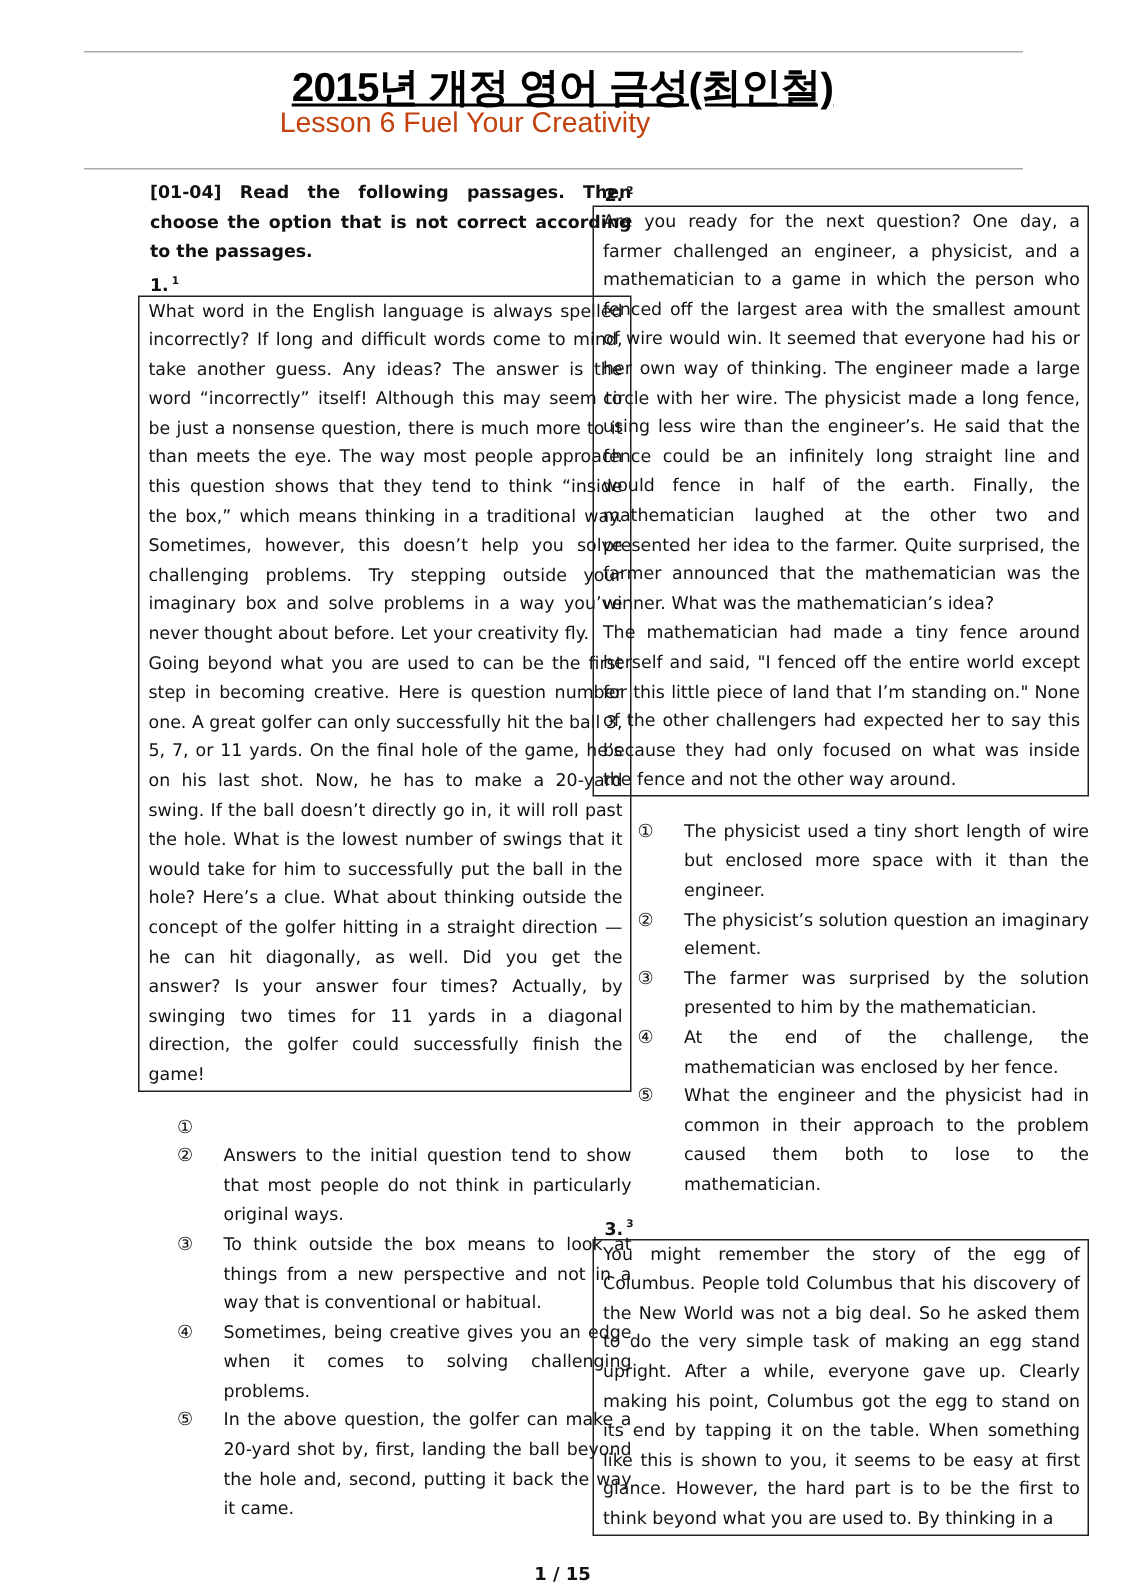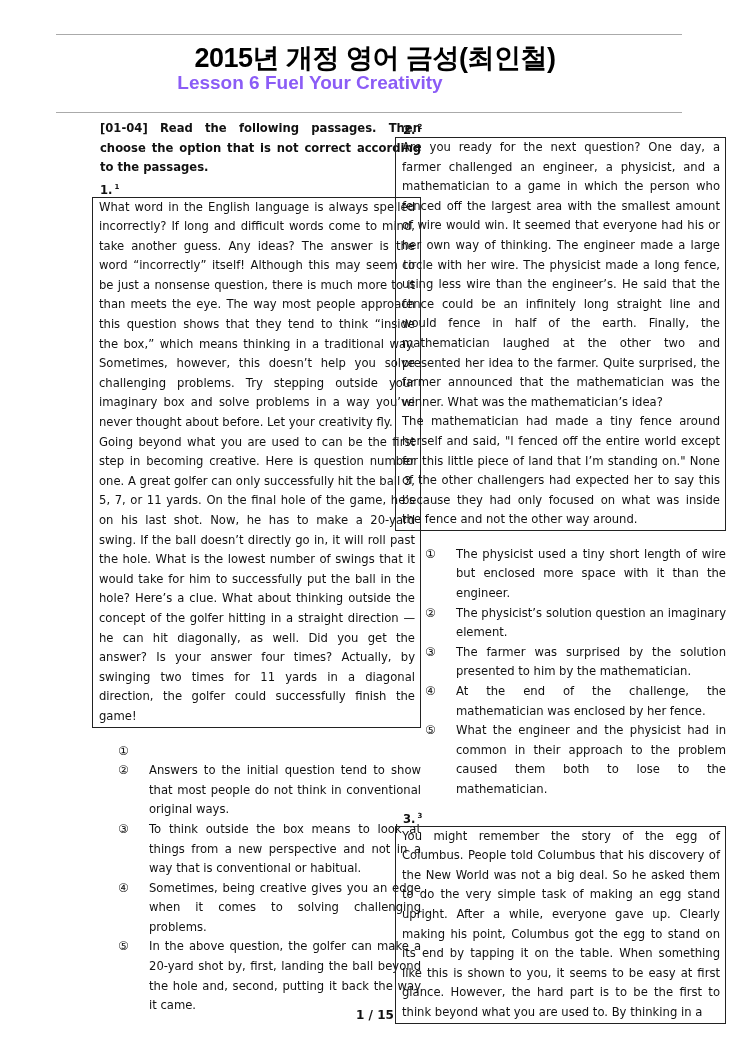--- a/index.html
+++ b/index.html
@@ -3,39 +3,39 @@
 <meta charset="utf-8">
 <style>
   html, body { margin: 0; padding: 0; background: #ffffff; }
   body { width: 750px; height: 1060px; position: relative; overflow: hidden;
          font-family: "DejaVu Sans", "Liberation Sans", sans-serif; color: #111; }
   .hr { position: absolute; left: 56px; width: 626px; height: 0; border-top: 1.5px solid #aaa; }
   .hr.top { top: 34px; }
   .hr.bot { top: 112px; }
   .title { position: absolute; left: 0; width: 750px; top: 40px; text-align: center;
            font-family: "Liberation Sans", sans-serif; font-weight: bold; font-size: 27px;
-           letter-spacing: -0.5px; color: #000; }
+           letter-spacing: -0.5px; color: #000; text-decoration: underline; }
   .subtitle { position: absolute; left: 0; width: 620px; top: 72px; text-align: center;
-              font-family: "Liberation Sans", sans-serif; font-weight: bold; font-size: 19px; color: #8b5cf6; }
+              font-family: "Liberation Sans", sans-serif; font-weight: normal; font-size: 19px; color: #c2410c; }
   .col { position: absolute; font-size: 11.6px; line-height: 19.6px; }
   .col.left { left: 52px; top: 119px; width: 329px; margin-left: 40px; }
   .col.right { left: 395px; top: 119px; width: 331px; }
   .instr { font-weight: bold; padding-left: 8px; text-align: justify; line-height: 19.5px; font-size: 11.6px; }
   .qlabel { font-weight: bold; padding-left: 8px; font-size: 11.6px; height: 19px; }
   .qlabel sup { font-size: 7px; vertical-align: 5px; margin-left: 2px; }
   .passage { border: 1.3px solid #222; padding: 0 5px 0 6px; text-align: justify; }
   .passage p { margin: 0; }
   .options { margin: 14px 0 0 26px; padding: 0; list-style: none; }
   .options li { display: flex; text-align: justify; }
   .options .num { width: 31px; flex: 0 0 31px; font-size: 12px; }
   .options .txt { flex: 1; }
   .right .qlabel.q2 { margin-top: -1px; }
   .right .qlabel.q3 { margin-top: 7px; }
   .right .options { margin-left: 30px; margin-top: 14px; }
-  .pagenum { position: absolute; left: 0; width: 750px; top: 1008px; text-align: center;
+  .pagenum { position: absolute; left: 0; width: 750px; top: 1042px; text-align: center;
              font-weight: bold; font-size: 12px; }
 </style>
 </head>
 <body>
 
 <div class="hr top"></div>
 <div class="title">2015년 개정 영어 금성(최인철)</div>
 <div class="subtitle">Lesson 6 Fuel Your Creativity</div>
 <div class="hr bot"></div>
 
@@ -45,21 +45,21 @@
   <div class="passage">
     <p>What word in the English language is always spelled incorrectly? If long and difficult words come to mind, take another guess. Any ideas? The answer is the word “incorrectly” itself! Although this may seem to be just a nonsense question, there is much more to it than meets the eye. The way most people approach this question shows that they tend to think “inside the box,” which means thinking in a traditional way. Sometimes, however, this doesn’t help you solve challenging problems. Try stepping outside your imaginary box and solve problems in a way you’ve never thought about before. Let your creativity fly.</p>
     <p>Going beyond what you are used to can be the first step in becoming creative. Here is question number one. A great golfer can only successfully hit the ball 3, 5, 7, or 11 yards. On the final hole of the game, he’s on his last shot. Now, he has to make a 20-yard swing. If the ball doesn’t directly go in, it will roll past the hole. What is the lowest number of swings that it would take for him to successfully put the ball in the hole? Here’s a clue. What about thinking outside the concept of the golfer hitting in a straight direction — he can hit diagonally, as well. Did you get the answer? Is your answer four times? Actually, by swinging two times for 11 yards in a diagonal direction, the golfer could successfully finish the game!</p>
   </div>
   <ul class="options">
     <li>
         <span class="num">①</span>
       </li>
     <li>
         <span class="num">②</span>
-        <span class="txt">Answers to the initial question tend to show that most people do not think in conventional original ways.</span>
+        <span class="txt">Answers to the initial question tend to show that most people do not think in particularly original ways.</span>
       </li>
     <li>
         <span class="num">③</span>
         <span class="txt">To think outside the box means to look at things from a new perspective and not in a way that is conventional or habitual.</span>
       </li>
     <li>
         <span class="num">④</span>
         <span class="txt">Sometimes, being creative gives you an edge when it comes to solving challenging problems.</span>
       </li>
     <li>

